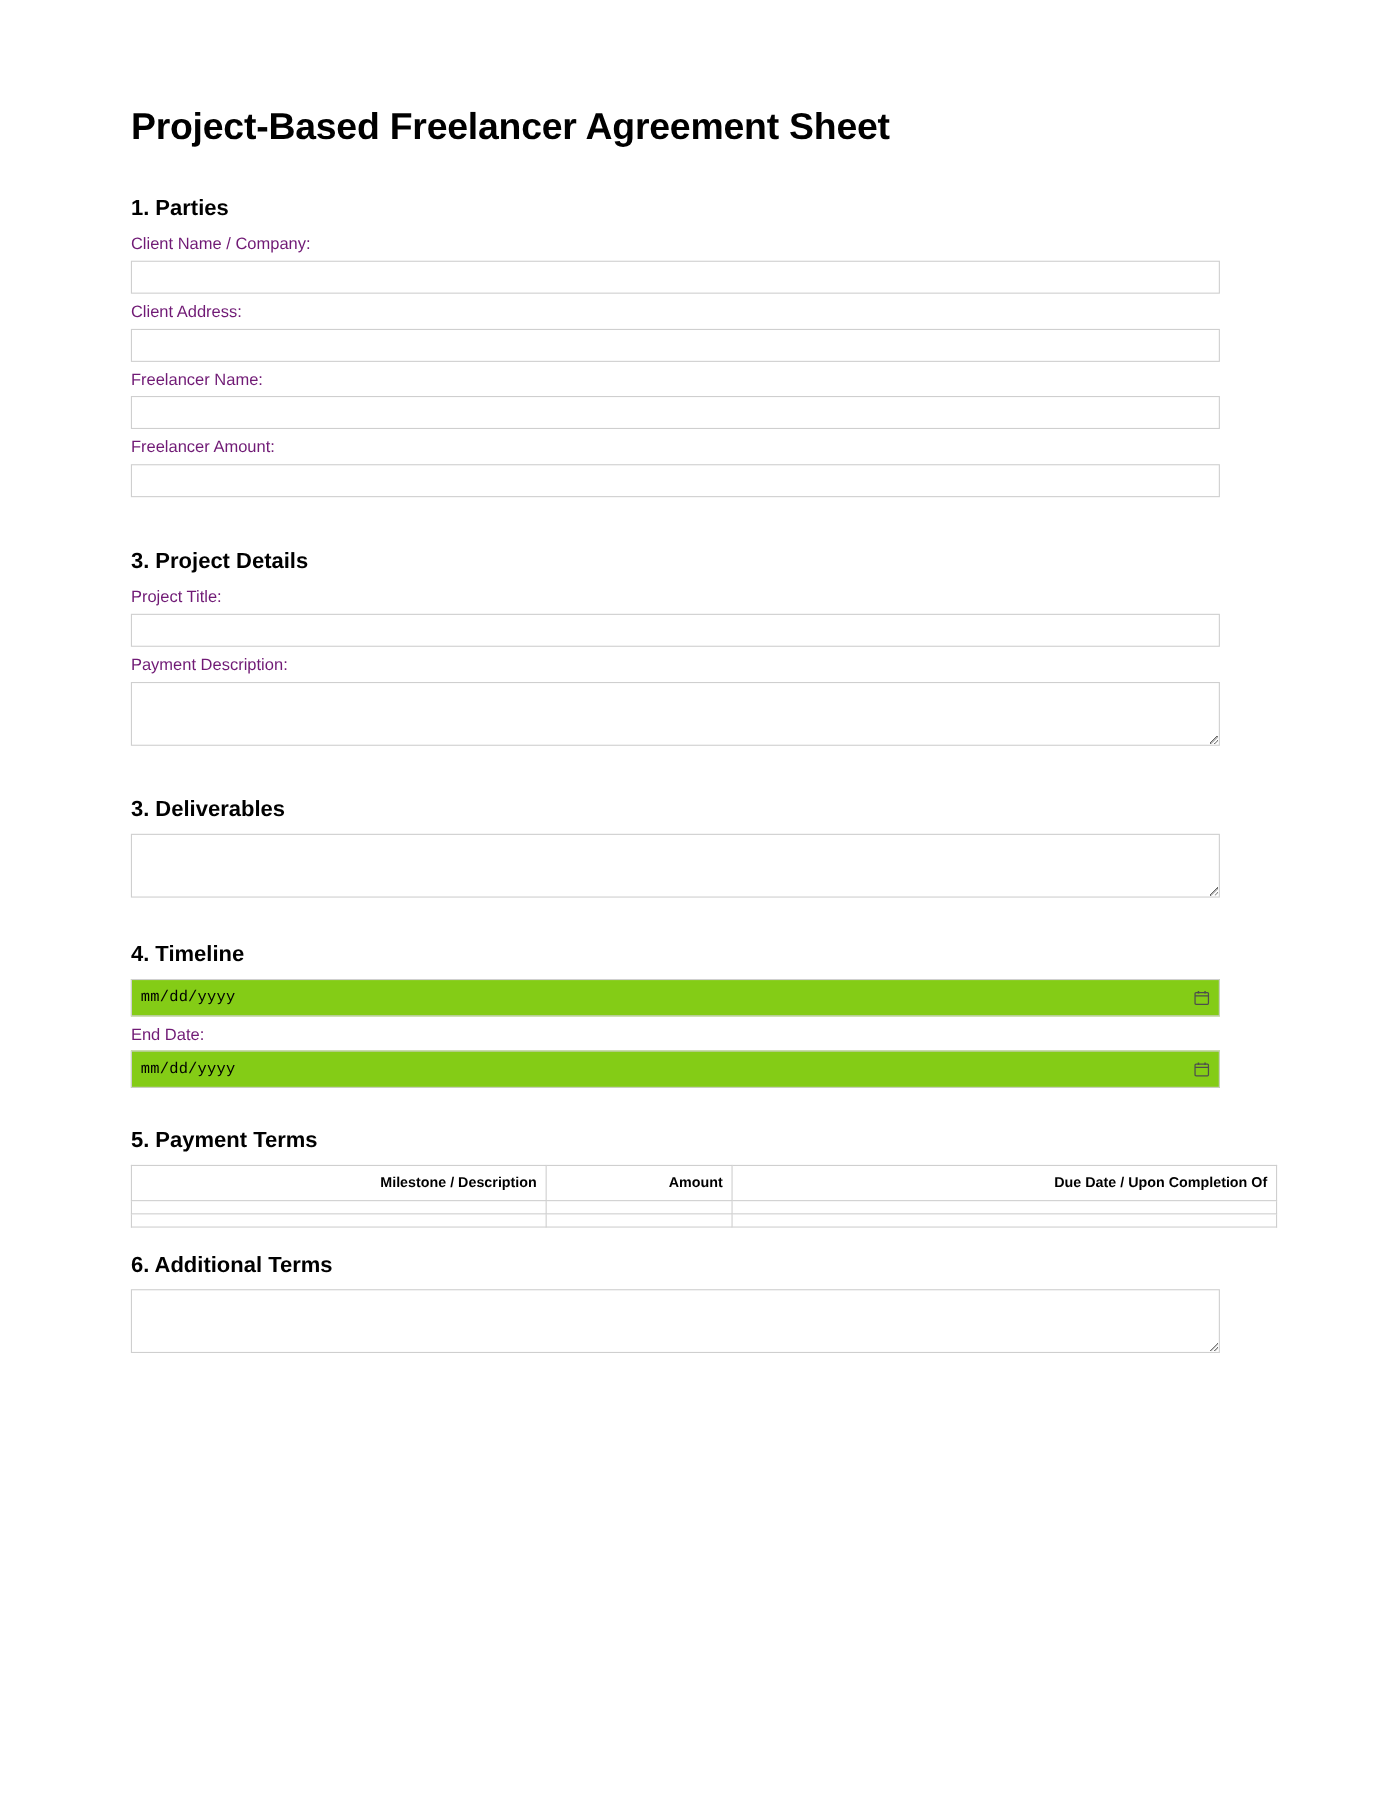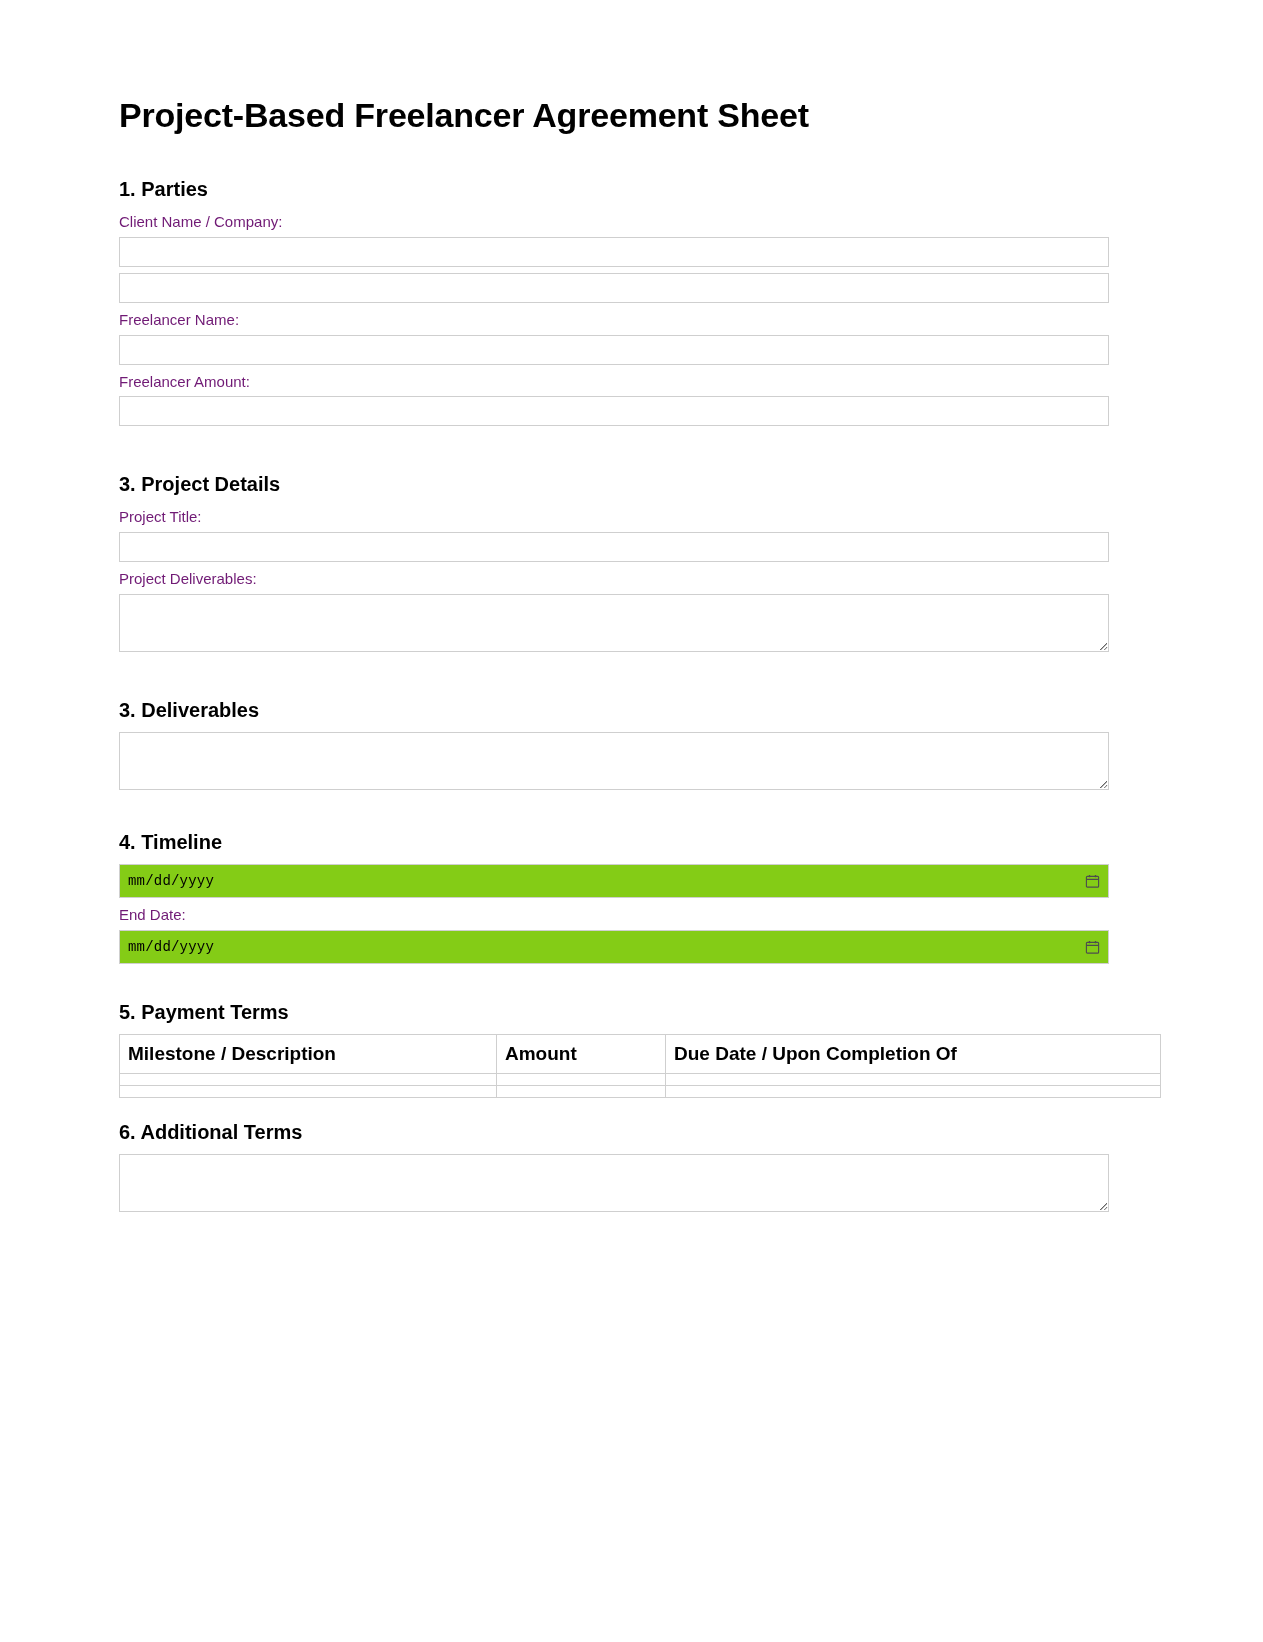--- a/index.html
+++ b/index.html
@@ -130,23 +130,23 @@
 
   table.payment-table {
     width: 990px;
     border-collapse: collapse;
     table-layout: fixed;
     margin: 0;
   }
   table.payment-table th,
   table.payment-table td {
     border: 1px solid #cfcfcf;
-    text-align: left;
+    text-align: right;
     vertical-align: middle;
-    font-size: 19px;
+    font-size: 13px;
     color: #000;
   }
   table.payment-table th {
     font-weight: bold;
     padding: 7px 8px;
     line-height: 1.3;
     white-space: nowrap;
   }
   table.payment-table td {
     height: 11px;
@@ -175,20 +175,21 @@
 
   <div class="section">
     <div class="section-heading">1. Parties</div>
 
     <div class="field">
       <span class="field-label">Client Name / Company:</span>
       <input class="text-input" type="text" value="" style="">
     </div>
 
     <div class="field">
+      <span class="field-label">Client Address:</span>
       <input class="text-input" type="text" value="" style="">
     </div>
 
     <div class="field">
       <span class="field-label">Freelancer Name:</span>
       <input class="text-input" type="text" value="" style="">
     </div>
 
     <div class="field">
       <span class="field-label">Freelancer Amount:</span>
@@ -200,21 +201,21 @@
 
   <div class="section">
     <div class="section-heading">3. Project Details</div>
 
     <div class="field">
       <span class="field-label">Project Title:</span>
       <input class="text-input" type="text" value="" style="">
     </div>
 
     <div class="field">
-      <span class="field-label">Project Deliverables:</span>
+      <span class="field-label">Payment Description:</span>
       <div class="ta-wrap">
         <textarea class="textarea-box" style=""></textarea>
         <svg class="resize-grip" viewBox="0 0 12 12">
           <path d="M11 5 L5 11 M11 8.5 L8.5 11" stroke="#b0b0b0" stroke-width="1" fill="none"></path>
         </svg>
       </div>
     </div>
   </div>
 
   <div class="spacer-lg"></div>

